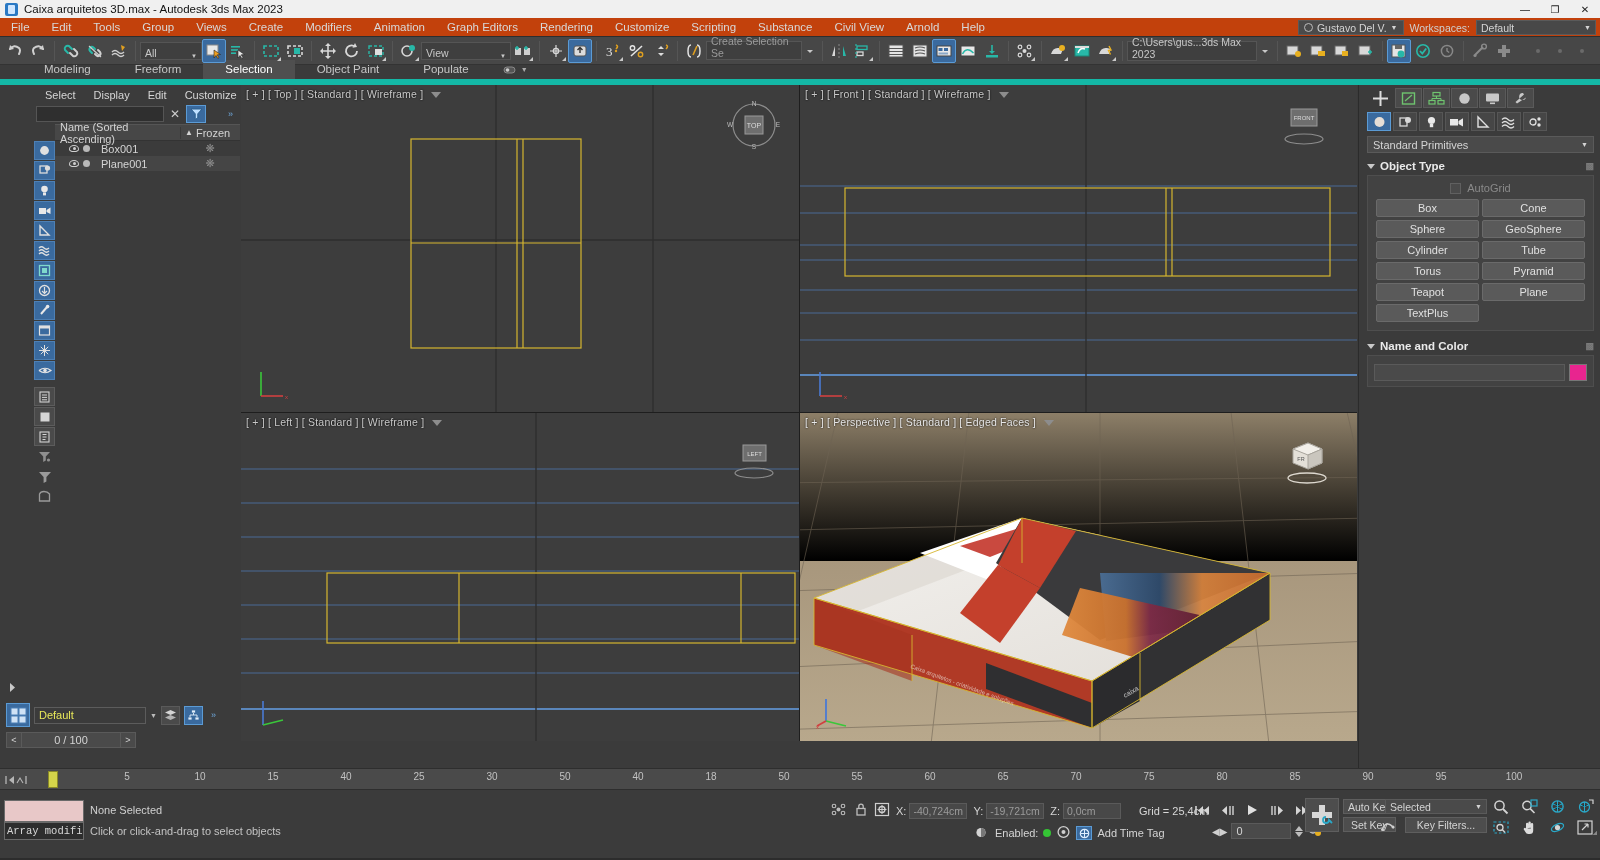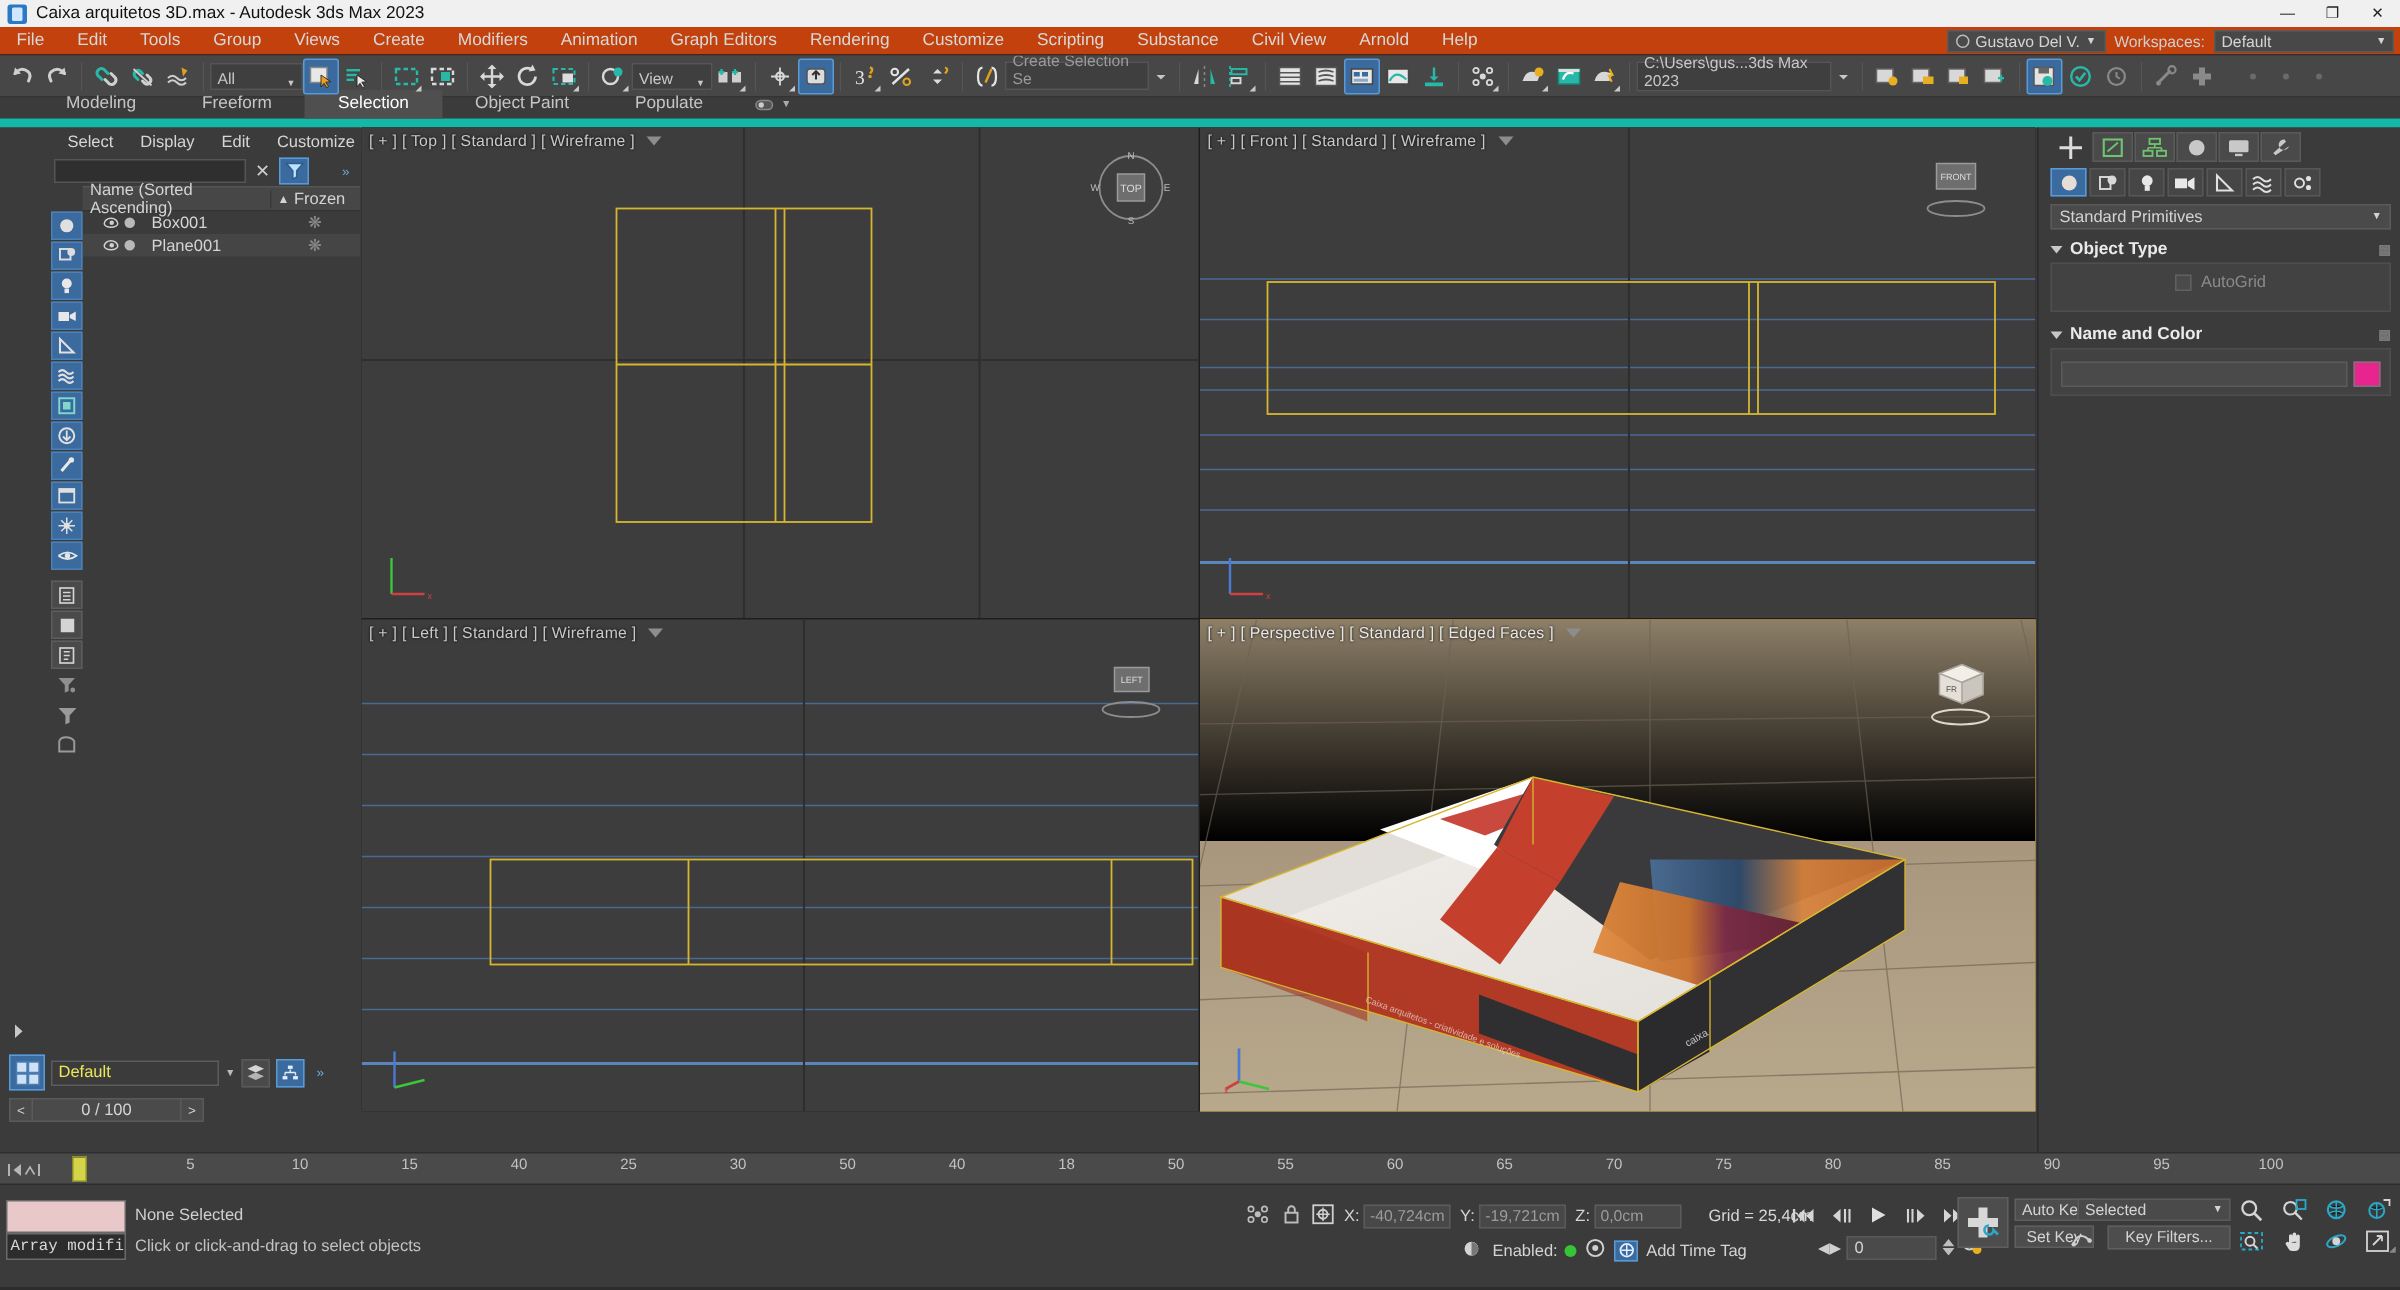--- a/index.html
+++ b/index.html
@@ -317,21 +317,21 @@
       <span class="cor"></span>
     </div>
   <div class="sep"></div>
   <div class="tb">
       <svg width="18" height="16" viewBox="0 0 18 16">
         <circle cx="7" cy="8" r="5" fill="none" stroke="#d8d8d8" stroke-width="1.6"></circle>
         <circle cx="12" cy="5" r="3" fill="#28b8a8"></circle>
       </svg>
       <span class="cor"></span>
     </div>
-  <div class="dd" style="width:54px">
+  <div class="dd" style="width:90px">
     <span>View</span>
     <span style="font-size:6px">▼</span>
   </div>
   <div class="tb">
       <svg width="20" height="16" viewBox="0 0 20 16">
         <rect x="2" y="5" width="6" height="7" fill="#cfcfcf"></rect>
         <path d="M4 3 l0 4 M2 5 l4 0" stroke="#28b8a8" stroke-width="1.5"></path>
         <rect x="11" y="5" width="6" height="7" fill="#cfcfcf"></rect>
         <path d="M13 3 l0 4 M11 5 l4 0" stroke="#28b8a8" stroke-width="1.5"></path>
       </svg>
@@ -1007,20 +1007,33 @@
       <div class="rollhdr">
         <span class="tri"></span>
         <span>Object Type</span>
         <span class="grip">▩</span>
       </div>
       <div class="rollbody">
         <div class="autogrid">
           <span class="chk"></span>
           <span>AutoGrid</span>
         </div>
+        <div class="otgrid">
+          <div class="otbtn">Box</div>
+          <div class="otbtn">Cone</div>
+          <div class="otbtn">Sphere</div>
+          <div class="otbtn">GeoSphere</div>
+          <div class="otbtn">Cylinder</div>
+          <div class="otbtn">Tube</div>
+          <div class="otbtn">Torus</div>
+          <div class="otbtn">Pyramid</div>
+          <div class="otbtn">Teapot</div>
+          <div class="otbtn">Plane</div>
+          <div class="otbtn">TextPlus</div>
+        </div>
       </div>
     </div>
 
     <div class="roll" style="margin-top:6px">
       <div class="rollhdr">
         <span class="tri"></span>
         <span>Name and Color</span>
         <span class="grip">▩</span>
       </div>
       <div class="rollbody" style="padding:5px 6px">

